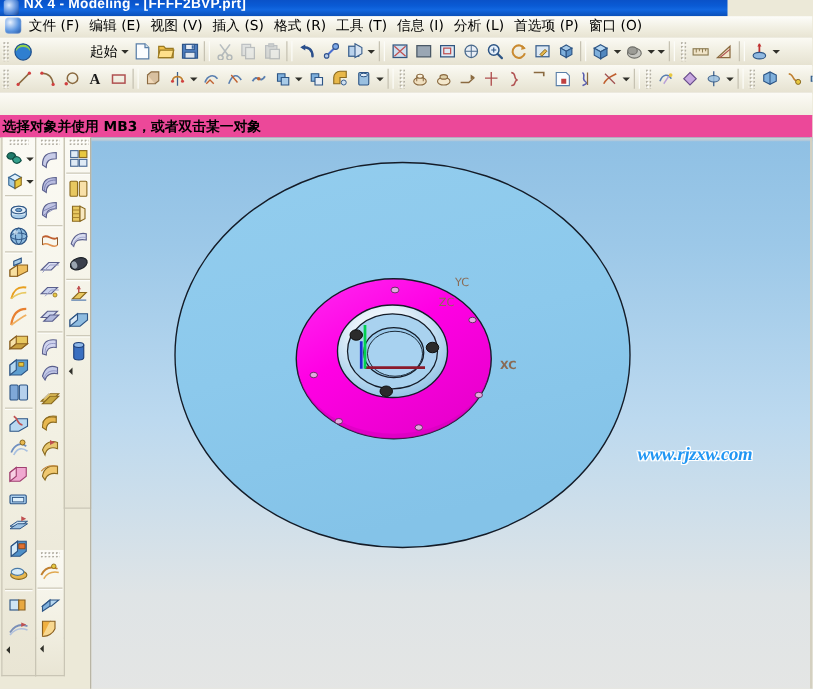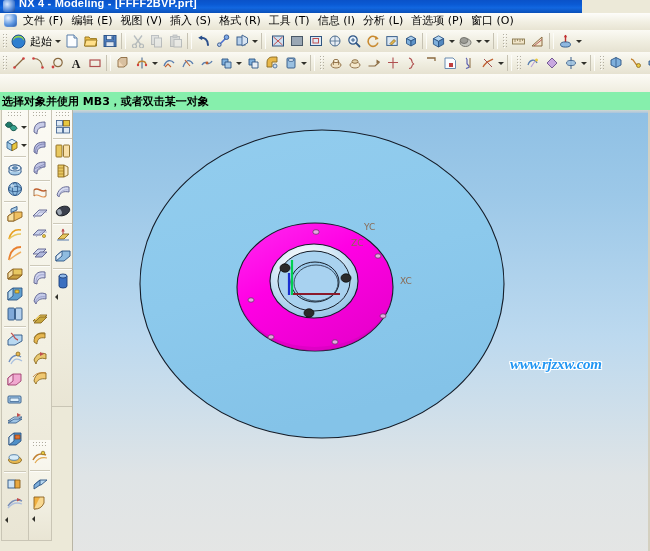--- a/index.html
+++ b/index.html
@@ -66,41 +66,42 @@
     opacity:.85;
   }
   .tbtn{
     width:19px;height:19px;flex:0 0 auto;position:relative;
     display:flex;align-items:center;justify-content:center;cursor:default;
   }
   .tbtn svg{display:block;}
   .tb-label{
     font-size:11px;color:#000;padding:0 2px;white-space:nowrap;
     font-family:"DejaVu Sans",sans-serif;
+    margin-left:42px;
   }
   .caret{
     width:8px;height:19px;flex:0 0 auto;position:relative;cursor:default;
   }
   .caret:after{
     content:"";position:absolute;left:1px;top:8px;
     border-left:3px solid transparent;border-right:3px solid transparent;
     border-top:3px solid #30302a;
   }
   .tsep{width:3px;height:16px;flex:0 0 auto;border-left:1px solid #c6c2b2;
         border-right:1px solid #fcfcf8;margin:0 2px;}
 
   
   .cuebar{
     position:absolute;left:0;top:74px;width:650px;height:18px;
     background:linear-gradient(180deg,#fcfbf6,#efeddf);
     border-bottom:1px solid #d0ccbc;
   }
   .promptbar{
     position:absolute;left:0;top:92px;width:650px;height:18px;
-    background:#86efac;border-bottom:1px solid #9d9a8e;
+    background:#ec4899;border-bottom:1px solid #9d9a8e;
     display:flex;align-items:center;
   }
   .prompt-text{
     font-size:11px;color:#000;font-weight:bold;padding-left:2px;white-space:nowrap;
     font-family:"DejaVu Sans",sans-serif;
   }
 
   
   .leftwrap{
     position:absolute;left:0;top:110px;width:72px;height:441px;
@@ -955,20 +956,20 @@
 
       <g>
         <path d="M220 185 L268 185" stroke="#8b1a2b" stroke-width="2.2" transform="translate(-1,-1)"></path>
         <path d="M219 185 L219 150" stroke="#00d050" stroke-width="2.2"></path>
         <path d="M216 185 L216 163" stroke="#1a2fd0" stroke-width="2.2"></path>
       </g>
     </svg>
 
     <div class="axis-label" style="left:291px;top:112px;">YC</div>
     <div class="axis-label" style="left:278px;top:128px;">ZC</div>
-    <div class="axis-label" style="left:327px;top:166px;">XC</div>
+    <div class="axis-label" style="left:327px;top:178px;font-weight:bold;">XC</div>
 
     <div class="watermark" style="left:437px;top:246px;">www.rjzxw.com</div>
   </div>
 
   <div class="rightedge"></div>
 
 </div>
 
 </body></html>

